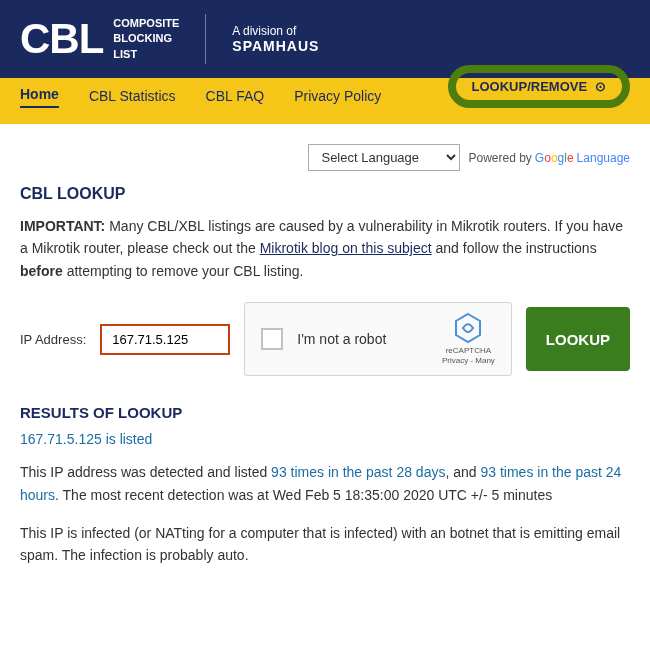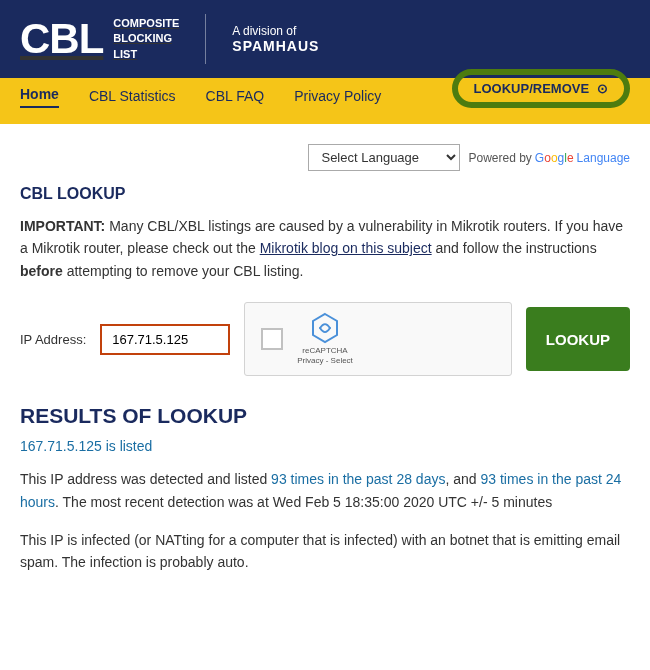--- a/index.html
+++ b/index.html
@@ -10,21 +10,20 @@
       background-color: #1a2a5e;
       padding: 14px 20px;
       display: flex;
       align-items: center;
       gap: 16px;
     }
     .cbl-logo {
       display: flex;
       align-items: center;
       gap: 10px;
-      text-decoration: underline;
     }
     .cbl-acronym {
       color: #fff;
       font-size: 42px;
       font-weight: 900;
       letter-spacing: -1px;
       line-height: 1;
     }
     .cbl-full {
       color: #fff;
@@ -65,21 +64,21 @@
       font-weight: 500;
       padding: 4px 0;
       cursor: pointer;
     }
     .nav-item.active {
       border-bottom: 2px solid #1a2a5e;
       font-weight: bold;
     }
     .nav-lookup-btn {
       margin-left: auto;
-      border: 6px solid #4d7c0f;
+      border: 8px solid #4d7c0f;
       border-radius: 25px;
       padding: 6px 16px;
       font-size: 13px;
       font-weight: bold;
       color: #1a2a5e;
       background: transparent;
       cursor: pointer;
       display: flex;
       align-items: center;
       gap: 8px;
@@ -211,21 +210,21 @@
       font-size: 15px;
       font-weight: bold;
       border-radius: 4px;
       cursor: pointer;
       height: 64px;
       white-space: nowrap;
     }
 
     
     .results-title {
-      font-size: 21px;
+      font-size: 15px;
       font-weight: bold;
       color: #1a2a5e;
       margin-bottom: 10px;
       text-transform: uppercase;
     }
     .listed-status {
       color: #1a6ea3;
       font-size: 14px;
       margin-bottom: 14px;
     }
@@ -293,32 +292,33 @@
     <span>and follow the instructions</span>
     <strong>before</strong>
     <span>attempting to remove your CBL listing.</span>
   </p>
 
   <div class="lookup-form">
     <div class="ip-label">IP Address:</div>
     <input class="ip-input" type="text" value="167.71.5.125" style="">
     <div class="recaptcha-box">
       <div class="captcha-checkbox"></div>
+      <span class="captcha-label">I'm not a robot</span>
       <div class="recaptcha-logo">
         <svg class="recaptcha-icon" viewBox="0 0 64 64" xmlns="http://www.w3.org/2000/svg">
           <path d="M32 4 L56 18 L56 46 L32 60 L8 46 L8 18 Z" fill="none" stroke="#4a90d9" stroke-width="4"></path>
           <path d="M22 32 Q32 16 42 32" fill="none" stroke="#4a90d9" stroke-width="3.5" stroke-linecap="round"></path>
           <path d="M22 32 Q32 48 42 32" fill="none" stroke="#4a90d9" stroke-width="3.5" stroke-linecap="round"></path>
         </svg>
         <div class="recaptcha-text">
           <div>reCAPTCHA</div>
           <div>
             <a href="#">Privacy</a>
             -
-            <a href="#">Select</a>
+            <a href="#">Many</a>
           </div>
         </div>
       </div>
     </div>
     <button class="lookup-btn">LOOKUP</button>
   </div>
 
   <div class="results-title">RESULTS OF LOOKUP</div>
 
   <div class="listed-status">167.71.5.125 is listed</div>

